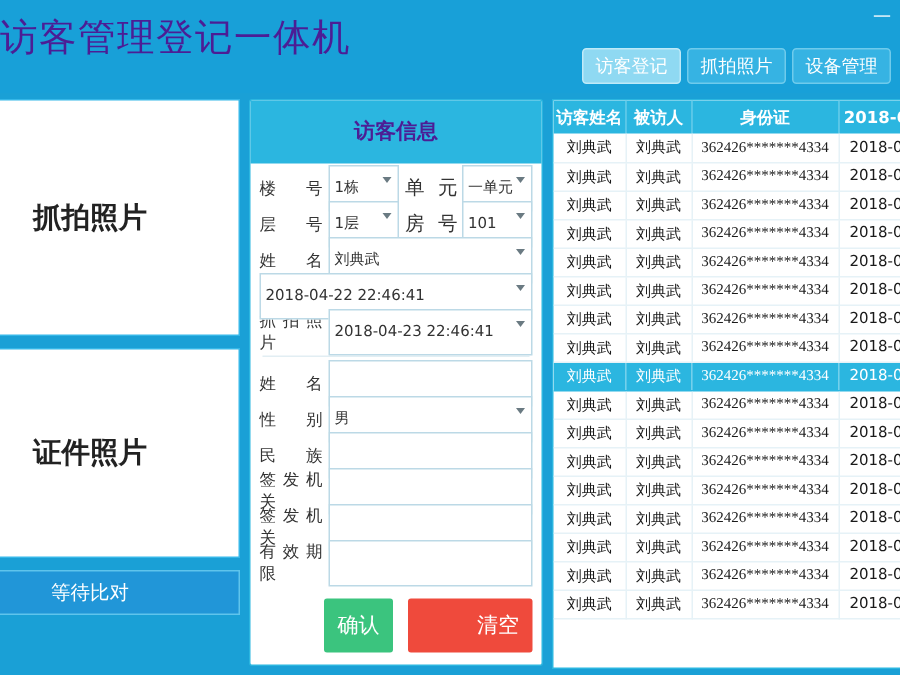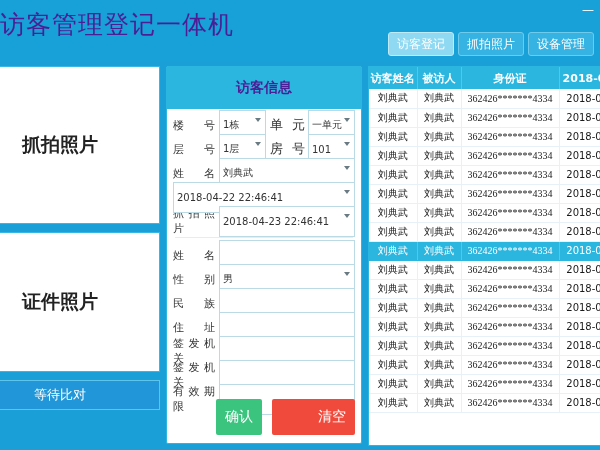--- a/index.html
+++ b/index.html
@@ -287,24 +287,20 @@
         <div class="flabel">性 别</div>
         <div class="fctl sel wide">男</div>
       </div>
 
       <div class="frow">
         <div class="flabel">民 族</div>
         <div class="fctl wide"></div>
       </div>
 
 
-      <div class="frow">
-        <div class="flabel">住 址</div>
-        <div class="fctl wide"></div>
-      </div>
 
       <div class="frow">
         <div class="flabel">签发机关</div>
         <div class="fctl wide"></div>
       </div>
 
       <div class="frow">
         <div class="flabel">签发机关</div>
         <div class="fctl wide"></div>
       </div>

